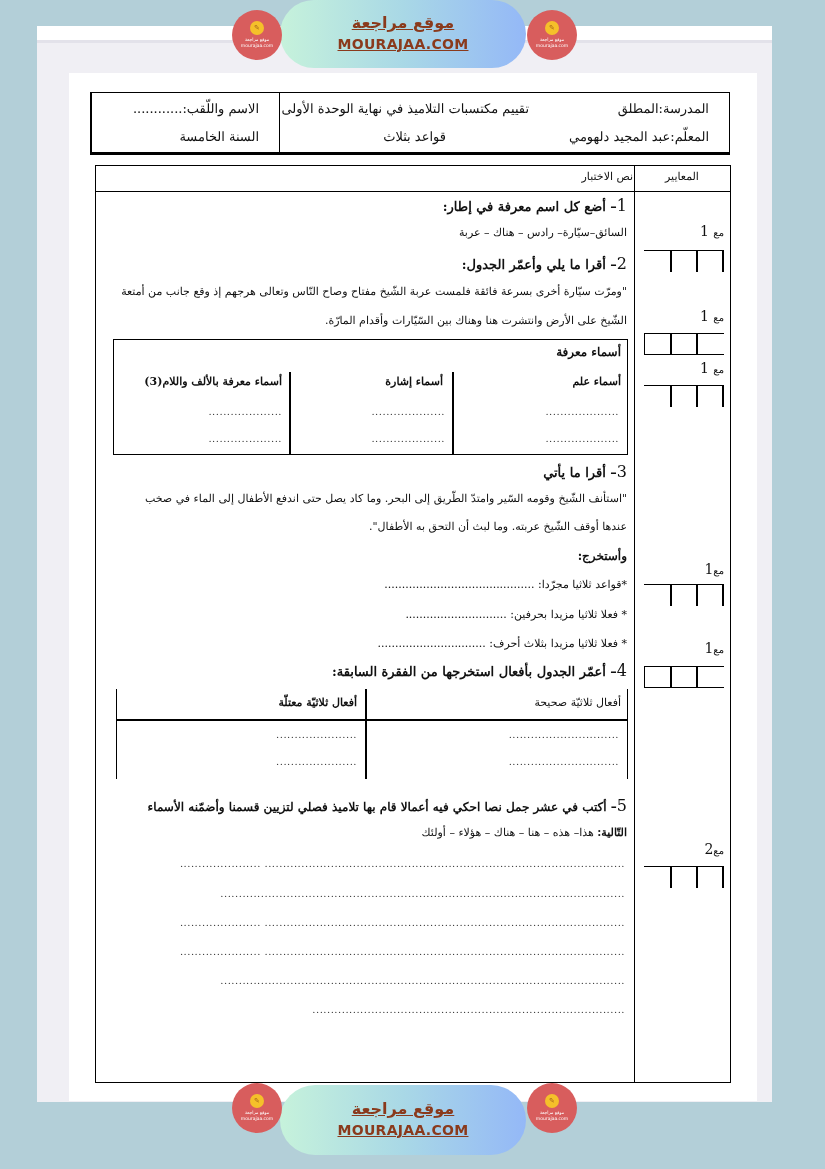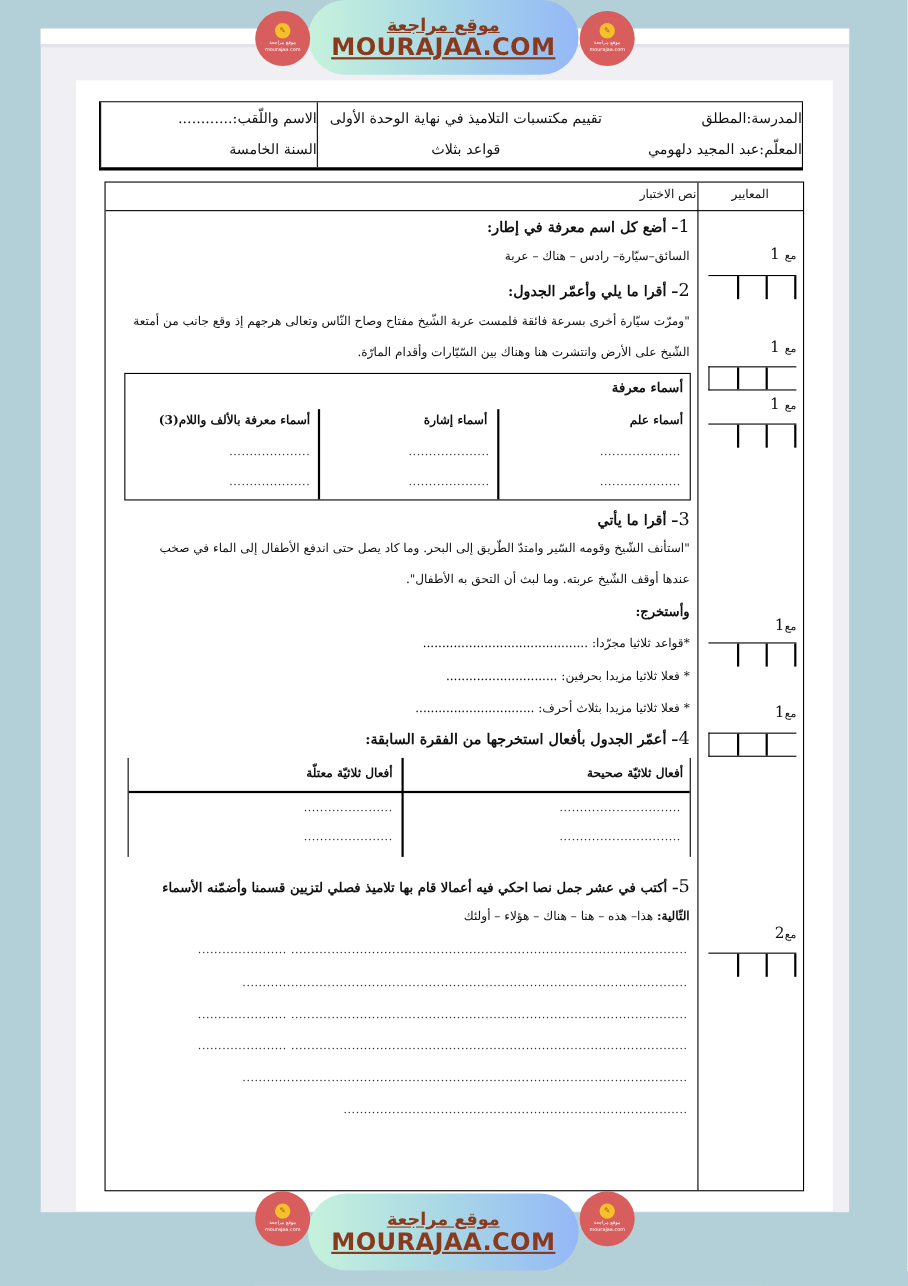--- a/index.html
+++ b/index.html
@@ -31,21 +31,21 @@
     z-index:5;
   }
   .banner.top { top:0px; }
   .banner.bottom { top:1085px; height:70px; border-radius:35px; }
   .banner .ar {
     font-family:"DejaVu Sans", sans-serif; font-weight:bold; color:#8a3a1c;
     font-size:16px; text-decoration:underline; line-height:20px; direction:rtl;
   }
   .banner .en {
     font-family:"DejaVu Sans", sans-serif; font-weight:bold; color:#8a3a1c;
-    font-size:22px; text-decoration:underline; line-height:22px; letter-spacing:0.3px;
+    font-size:14px; text-decoration:underline; line-height:22px; letter-spacing:0.3px;
   }
   .badge {
     position:absolute; width:50px; height:50px; border-radius:50%;
     background:#d85d5d; z-index:6;
     display:flex; flex-direction:column; align-items:center; justify-content:center;
   }
   .badge .coin {
     width:14px; height:14px; border-radius:50%; background:#f5c02a;
     font-size:7px; color:#a2601a; text-align:center; line-height:14px; font-weight:bold;
     font-family:"DejaVu Sans", sans-serif;
@@ -57,21 +57,21 @@
   .badge.tr { left:527px; top:10px; }
   .badge.bl { left:232px; top:1083px; }
   .badge.br { left:527px; top:1083px; }
 
   
   .hdr {
     position:absolute; left:90px; top:92px; width:640px; height:63px;
     border:1.5px solid #000; border-bottom:3px solid #000; box-sizing:border-box;
     direction:rtl; display:flex;
   }
-  .hdr .cell { box-sizing:border-box; padding:2px 0; font-size:13px; }
+  .hdr .cell { box-sizing:border-box; padding:2px 20px; font-size:13px; }
   .hdr .c1 { width:197px; border-left:1.5px solid #000; }
   .hdr .c2 { width:270px; border-left:1.5px solid #000; text-align:center; }
   .hdr .c3 { flex:1; }
   .hdr .line { height:28px; line-height:28px; white-space:nowrap; }
 
   
   .main {
     position:absolute; left:95px; top:165px; width:636px; height:918px;
     border:1.5px solid #000; box-sizing:border-box;
   }
@@ -218,21 +218,21 @@
     <div class="abs txt" style="right:6px; top:328px;">عندها أوقف الشّيخ عربته. وما لبث أن التحق به الأطفال".</div>
     <div class="abs q" style="right:6px; top:357px; font-size:12px;">وأستخرج:</div>
     <div class="abs txt" style="right:6px; top:386px;">*قواعد ثلاثيا مجرّدا: ...........................................</div>
     <div class="abs txt" style="right:6px; top:416px;">* فعلا ثلاثيا مزيدا بحرفين: .............................</div>
     <div class="abs txt" style="right:6px; top:445px;">* فعلا ثلاثيا مزيدا بثلاث أحرف: ...............................</div>
 
     <div class="abs q" style="right:6px; top:469px;"><span class="num">4</span><span>– أعمّر الجدول بأفعال استخرجها من الفقرة السابقة:</span></div>
     <div class="ntable" style="left:20px; top:497px; width:512px; height:90px; border-top:none; border-bottom:none;">
       <div class="vline" style="left:248px; top:0; bottom:0;"></div>
       <div class="hline" style="left:0; right:0; top:30px;"></div>
-      <div class="abs txt" style="right:6px; top:7px; font-weight:bold;text-align:center;">أفعال ثلاثيّة صحيحة</div>
+      <div class="abs txt" style="right:6px; top:7px; font-weight:normal;text-align:center;">أفعال ثلاثيّة صحيحة</div>
       <div class="abs txt" style="right:270px; top:7px; font-weight:bold;">أفعال ثلاثيّة معتلّة</div>
       <div class="abs dots" style="right:8px; top:40px;">..............................</div>
       <div class="abs dots" style="right:270px; top:40px;">......................</div>
       <div class="abs dots" style="right:8px; top:67px;">..............................</div>
       <div class="abs dots" style="right:270px; top:67px;">......................</div>
     </div>
 
     <div class="abs q" style="right:6px; top:604px; font-size:12px;"><span class="num">5</span><span>– أكتب في عشر جمل نصا احكي فيه أعمالا قام بها تلاميذ فصلي لتزيين قسمنا وأضمّنه الأسماء</span></div>
     <div class="abs txt" style="right:6px; top:634px;"><b>التّالية:</b><span> هذا– هذه – هنا – هناك – هؤلاء – أولئك</span></div>
     <div class="abs dots" style="right:8px; top:666px;">..................................................................................................   ......................</div>

